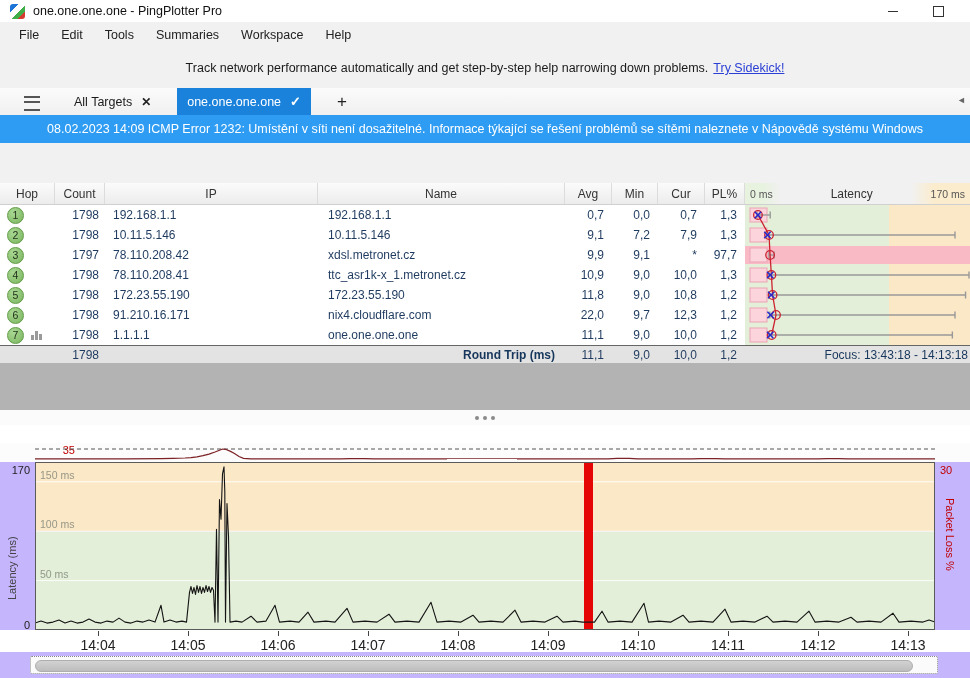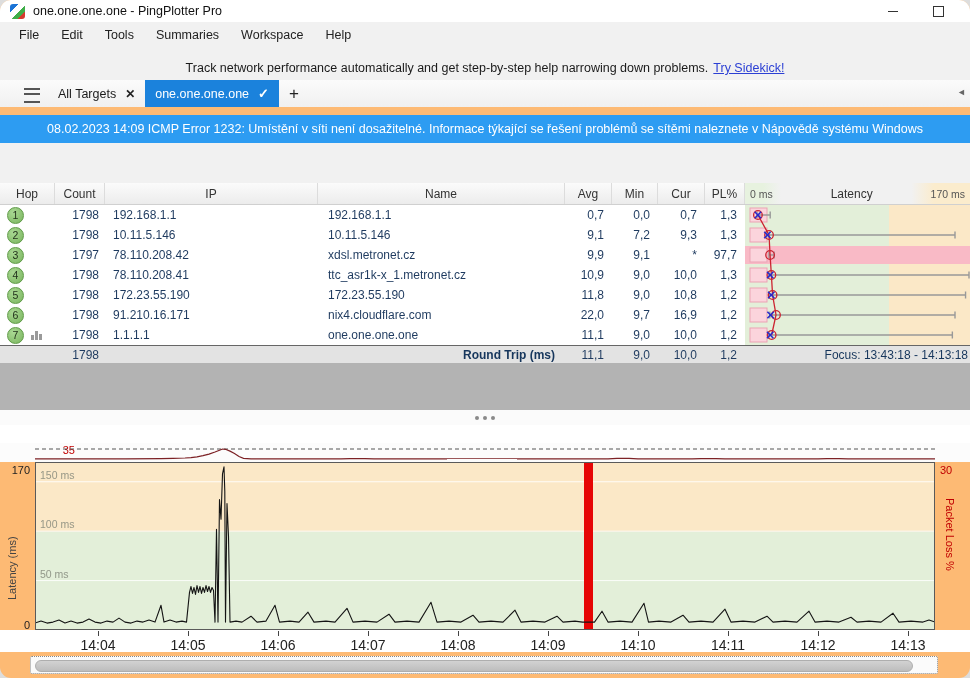--- a/index.html
+++ b/index.html
@@ -1,17 +1,17 @@
 <!DOCTYPE html>
 <html><head>
 <meta charset="utf-8">
 <style>
   html,body{margin:0;padding:0;background:#ddd;}
-  #screen{position:relative;width:970px;height:678px;background:#fdba74;overflow:hidden;
-          font-family:"Liberation Sans",sans-serif;color:#222;border-radius:11px;}
+  #screen{position:relative;width:970px;height:678px;background:#c4b5fd;overflow:hidden;
+          font-family:"Liberation Sans",sans-serif;color:#222;}
   .abs{position:absolute;box-sizing:border-box;}
 
   
   #titlebar{left:0;top:0;width:970px;height:22px;background:#fff;}
   #app-icon{left:10px;top:4px;width:15px;height:15px;border-radius:3px;
             background:linear-gradient(135deg,#1b74d6 0 30%,#fff 30% 55%,#3fae49 55% 75%,#d63b2f 75% 100%);}
   #win-title{left:33px;top:4px;font-size:12.5px;color:#111;}
   .winbtn{top:0;width:34px;height:22px;display:flex;align-items:center;justify-content:center;cursor:default;}
   #btn-min{left:876px;} #btn-max{left:921px;}
   #btn-min .glyph{width:10px;height:0;border-top:1.4px solid #333;}
@@ -19,21 +19,21 @@
 
   
   #menubar{left:0;top:22px;width:970px;height:26px;background:#f1f1f1;display:flex;align-items:center;padding-left:8px;}
   .menu-item{font-size:12.5px;color:#222;padding:4px 11px;cursor:default;}
 
   
   #promo{left:0;top:48px;width:970px;height:40px;background:#f1f1f1;display:flex;align-items:center;justify-content:center;font-size:12.5px;color:#1a1a1a;}
   #promo a{color:#2b3fd4;text-decoration:underline;margin-left:5px;cursor:pointer;}
 
   
-  #tabbar{left:0;top:80px;width:970px;height:27px;background:linear-gradient(#fbfbfb,#f0f0f0);display:flex;align-items:stretch;}
+  #tabbar{left:0;top:88px;width:970px;height:27px;background:linear-gradient(#fbfbfb,#f0f0f0);display:flex;align-items:stretch;gap:16px;}
   #tab-list-icon{width:16px;height:11px;margin:8px 8px 0 24px;border-top:2px solid #555;border-bottom:2px solid #555;position:relative;}
   #tab-list-icon::after{content:"";position:absolute;left:0;top:2.5px;width:100%;height:2px;background:#555;}
   .tab{display:flex;align-items:center;padding:0 10px;font-size:12.5px;color:#1a1a1a;cursor:default;}
   .tab .x{margin-left:9px;font-size:12px;font-weight:bold;color:#222;}
   .tab.active{background:#1b82dc;color:#fff;}
   .tab.active .chk{margin-left:9px;font-size:13px;font-weight:bold;color:#fff;}
   #tab-add{display:flex;align-items:center;padding:0 10px;font-size:17px;color:#222;cursor:default;}
   #tab-scroll{position:absolute;right:4px;top:7px;font-size:9px;color:#666;}
 
   
@@ -216,21 +216,21 @@
       </div>
       <div class="trow" style="top: 20px;">
         <div class="c-hop">
           <span class="hop-badge">2</span>
         </div>
         <div class="c-count">1798</div>
         <div class="c-ip">10.11.5.146</div>
         <div class="c-name">10.11.5.146</div>
         <div class="num">9,1</div>
         <div class="num">7,2</div>
-        <div class="num">9,3</div>
+        <div class="num">7,9</div>
         <div class="num">1,3</div>
         <div></div>
       </div>
       <div class="trow" style="top: 40px;">
         <div class="c-hop">
           <span class="hop-badge">3</span>
         </div>
         <div class="c-count">1797</div>
         <div class="c-ip">78.110.208.42</div>
         <div class="c-name">xdsl.metronet.cz</div>
@@ -268,21 +268,21 @@
       </div>
       <div class="trow" style="top: 100px;">
         <div class="c-hop">
           <span class="hop-badge">6</span>
         </div>
         <div class="c-count">1798</div>
         <div class="c-ip">91.210.16.171</div>
         <div class="c-name">nix4.cloudflare.com</div>
         <div class="num">22,0</div>
         <div class="num">9,7</div>
-        <div class="num">16,9</div>
+        <div class="num">12,3</div>
         <div class="num">1,2</div>
         <div></div>
       </div>
       <div class="trow" style="top: 120px;">
         <div class="c-hop">
           <span class="hop-badge">7</span>
           <span class="bar-icon">
             <i style="height:5px"></i>
             <i style="height:9px"></i>
             <i style="height:6px"></i>

